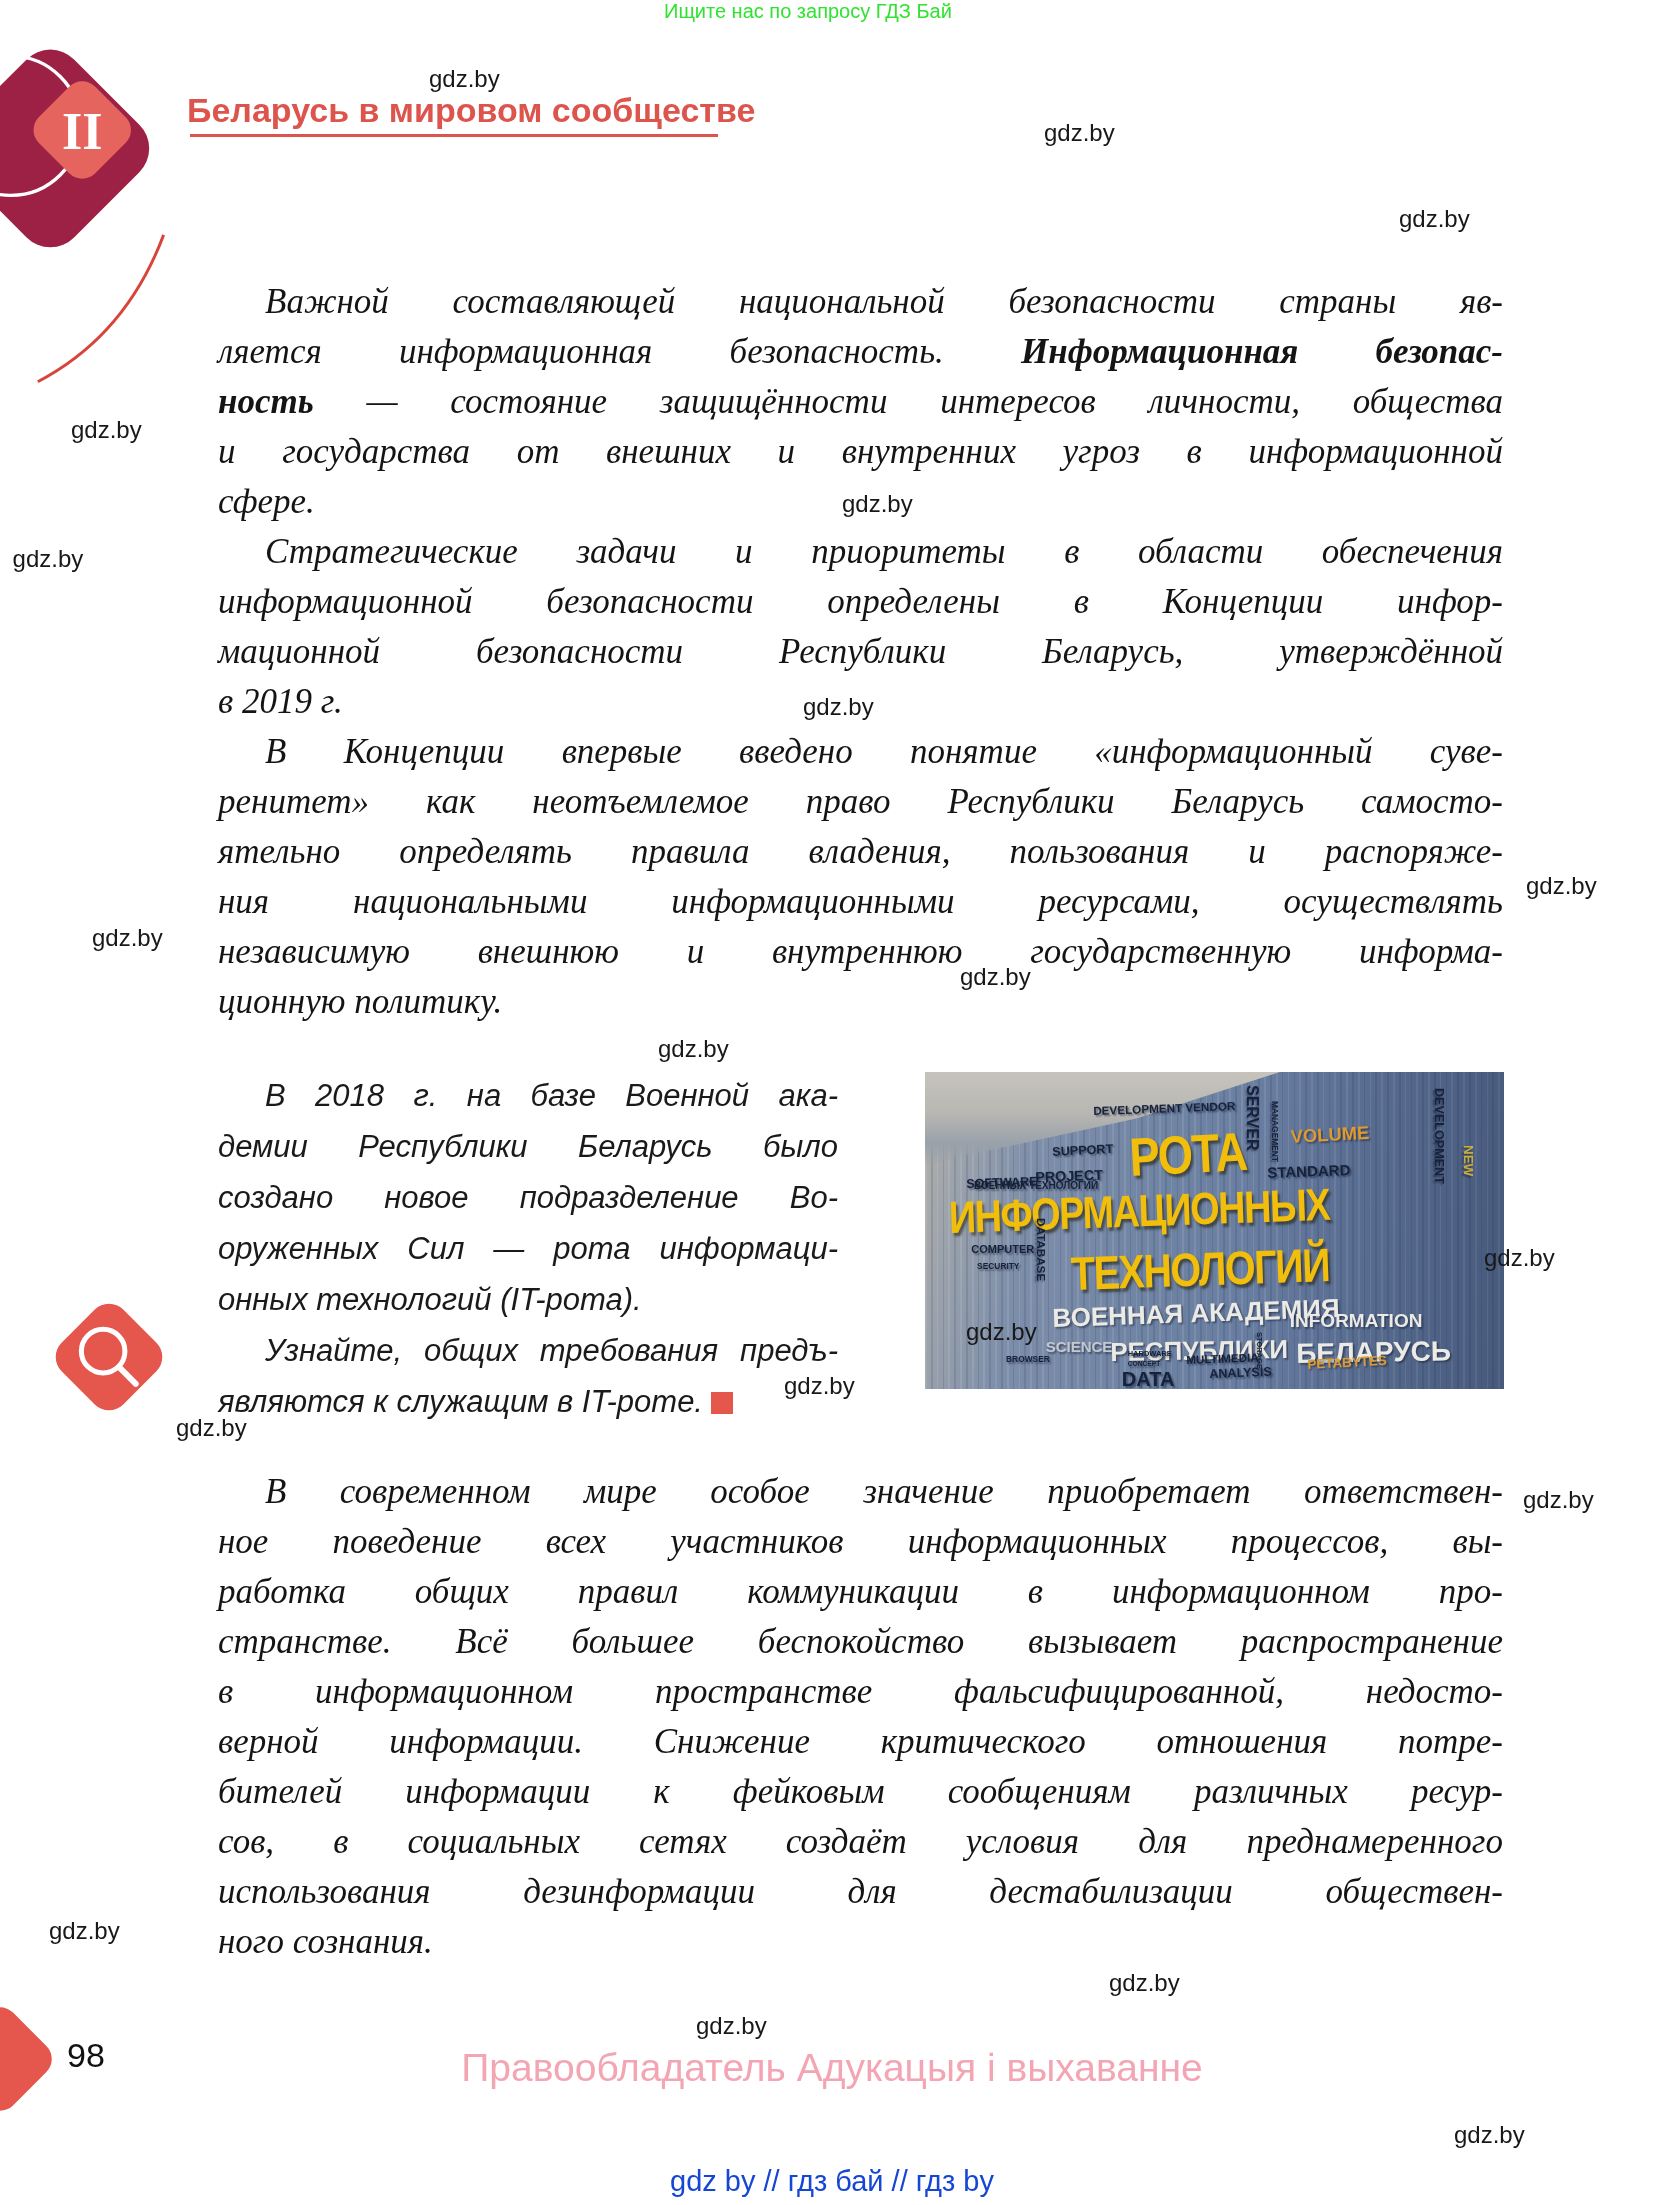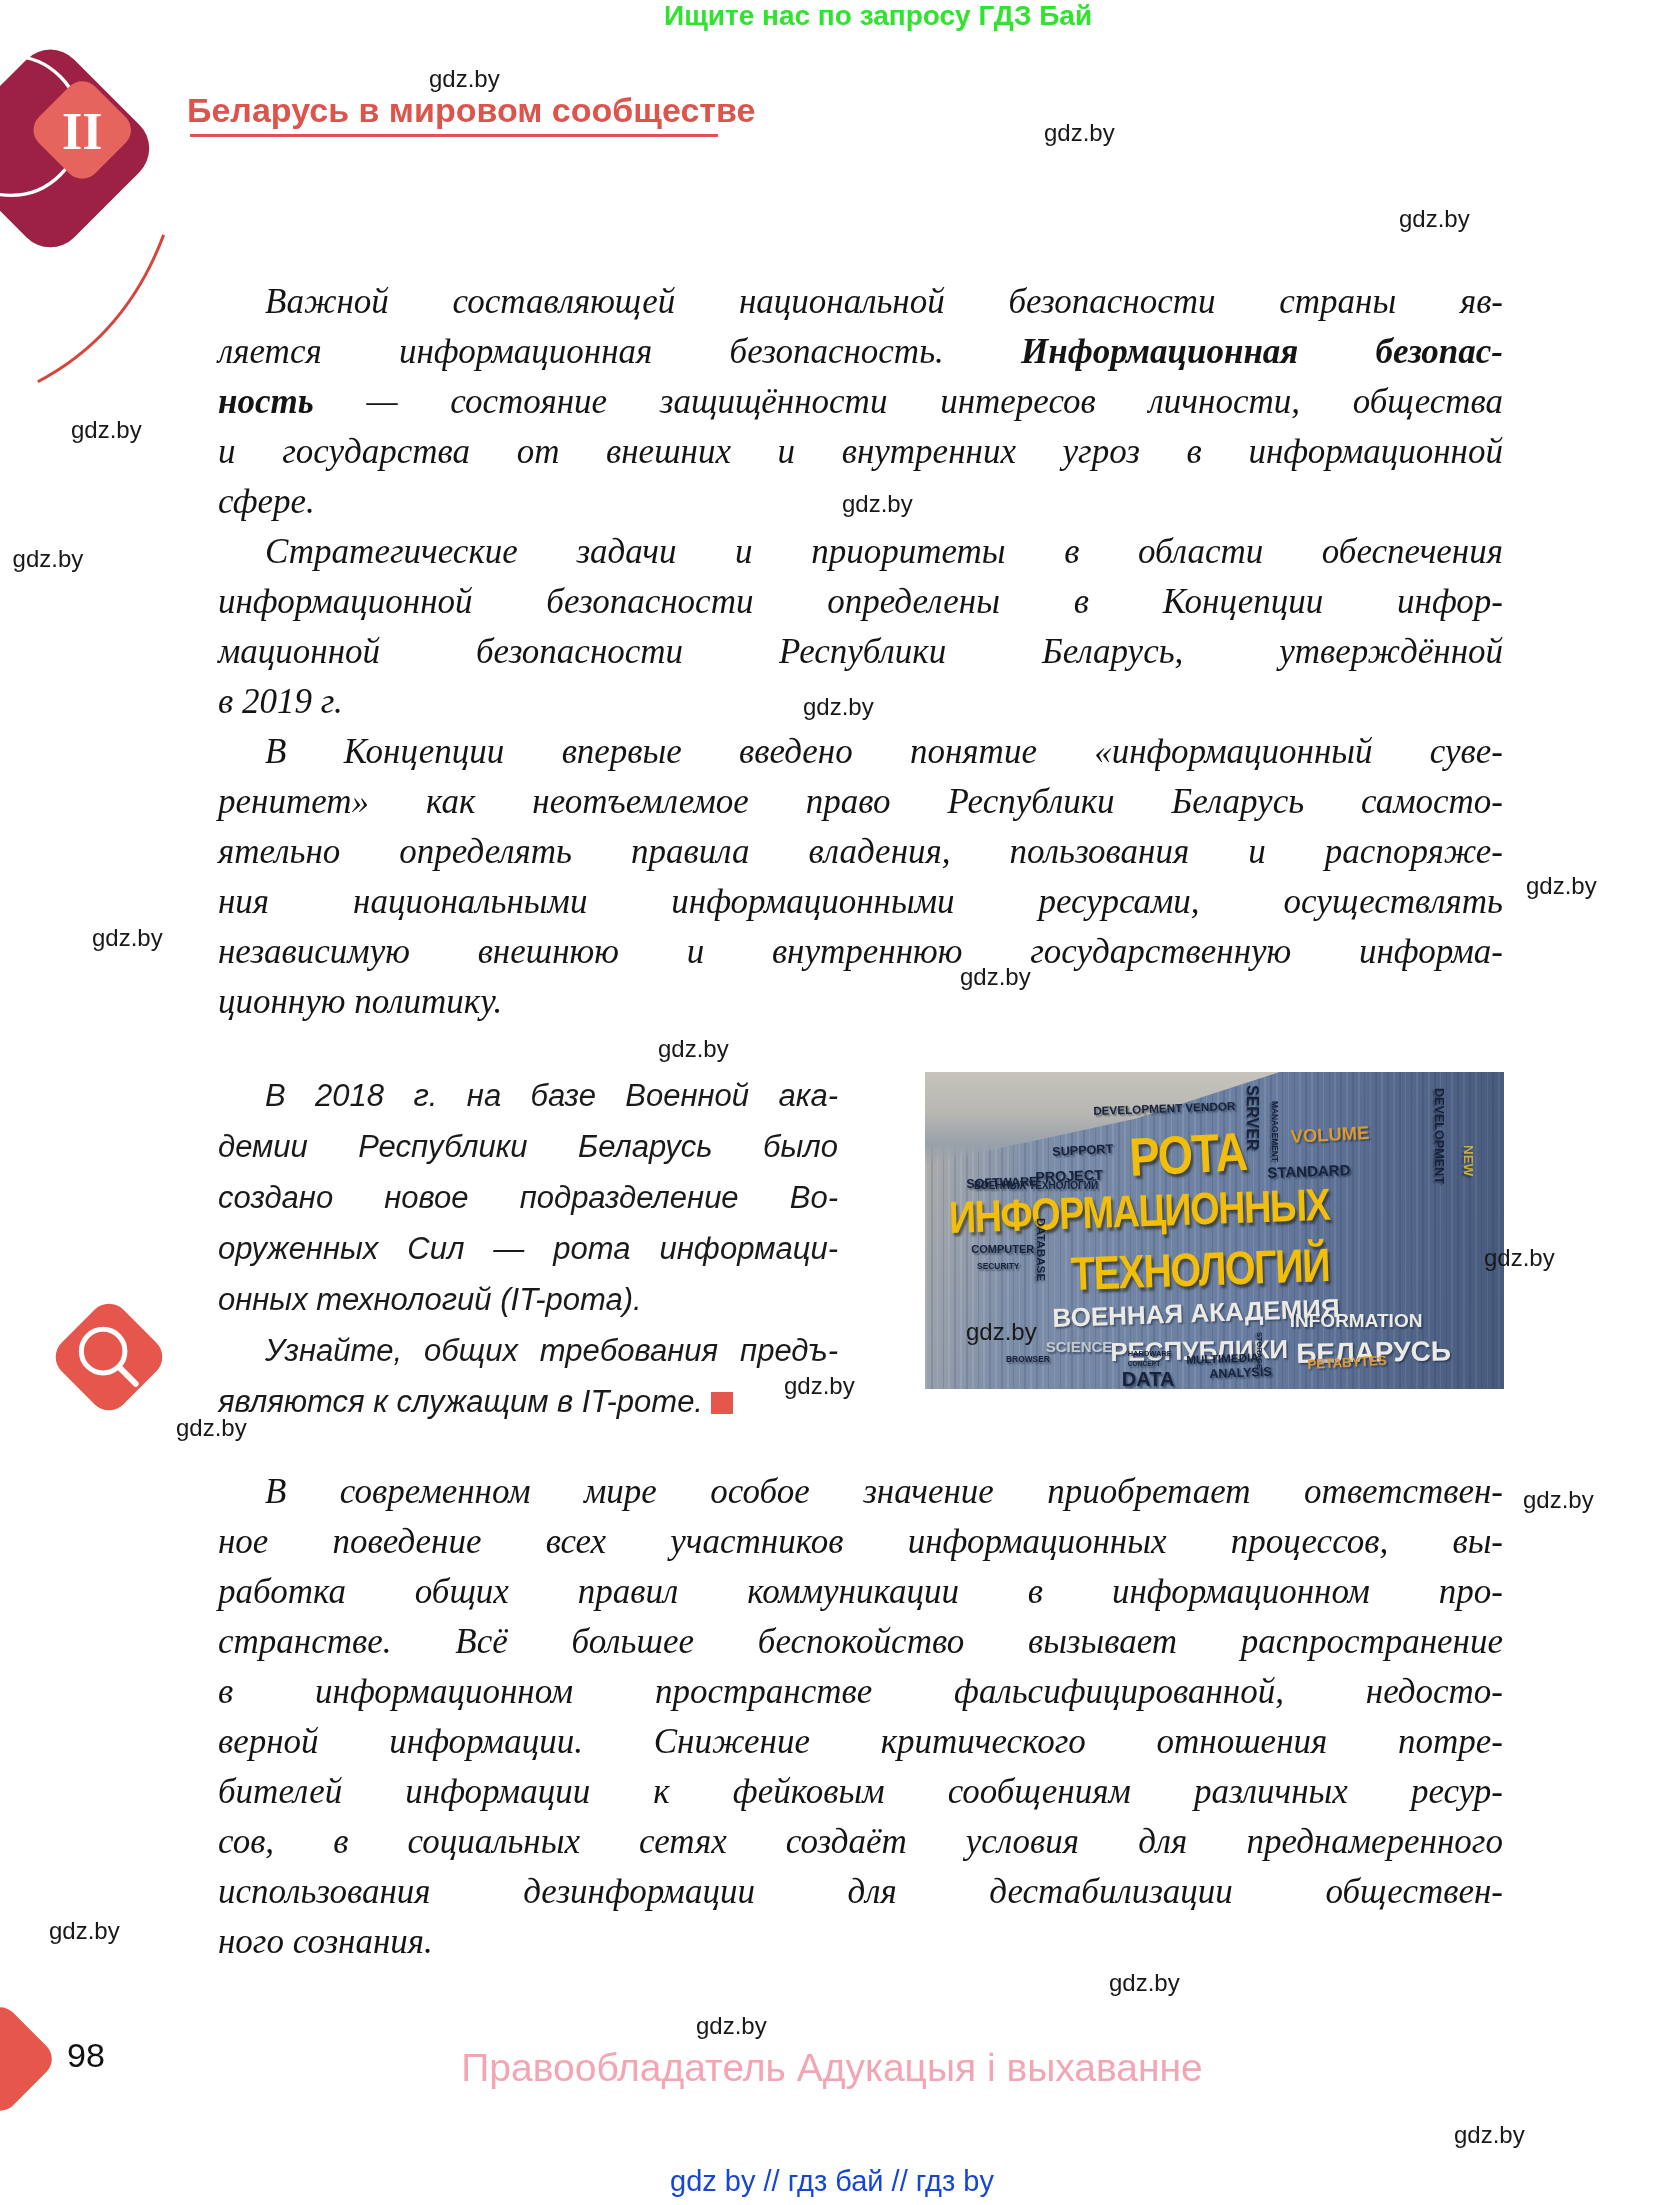--- a/index.html
+++ b/index.html
@@ -5,21 +5,21 @@
   html,body{margin:0;padding:0;background:#ffffff;}
   #page{position:relative;width:1664px;height:2205px;background:#ffffff;overflow:hidden;
         font-family:"Liberation Serif",serif;}
 
   
   .wm{position:absolute;font-family:"Liberation Sans",sans-serif;font-size:24px;color:#181818;
       white-space:nowrap;z-index:40;}
 
   
   #promo-banner{position:absolute;left:664px;top:0px;font-family:"Liberation Sans",sans-serif;
-      font-size:28px;font-weight:700;z-index:30;white-space:nowrap;}
+      font-size:20px;font-weight:400;z-index:30;white-space:nowrap;}
 
   
   #chapter-badge{position:absolute;left:0;top:25px;z-index:5;}
   #chapter-title{position:absolute;left:187px;top:91px;font-family:"Liberation Sans",sans-serif;
       font-weight:bold;font-size:34px;white-space:nowrap;z-index:6;}
   #title-underline{position:absolute;left:190px;top:134px;width:528px;height:3.4px;z-index:6;}
 
   
   .textcol{position:absolute;left:218px;width:1285px;font-size:35px;color:#141414;z-index:3;}
   #main-text{top:277px;}

